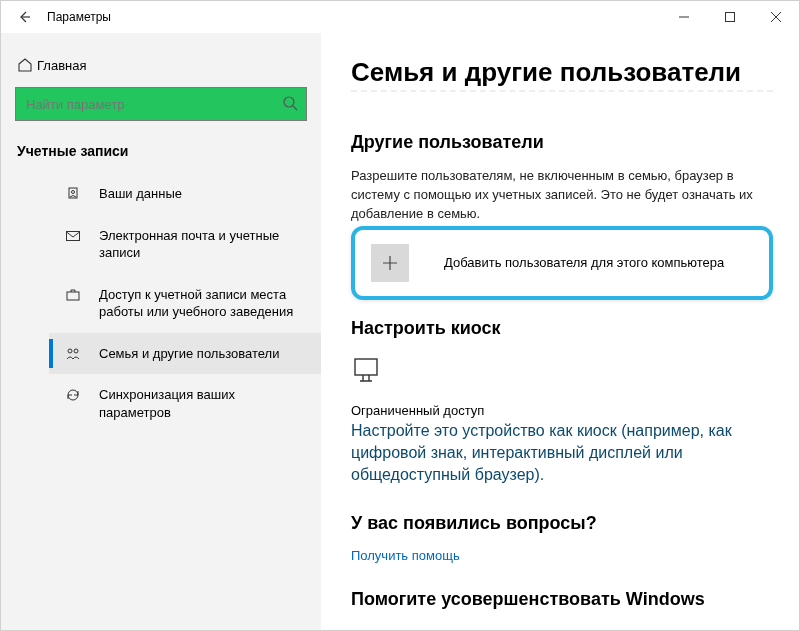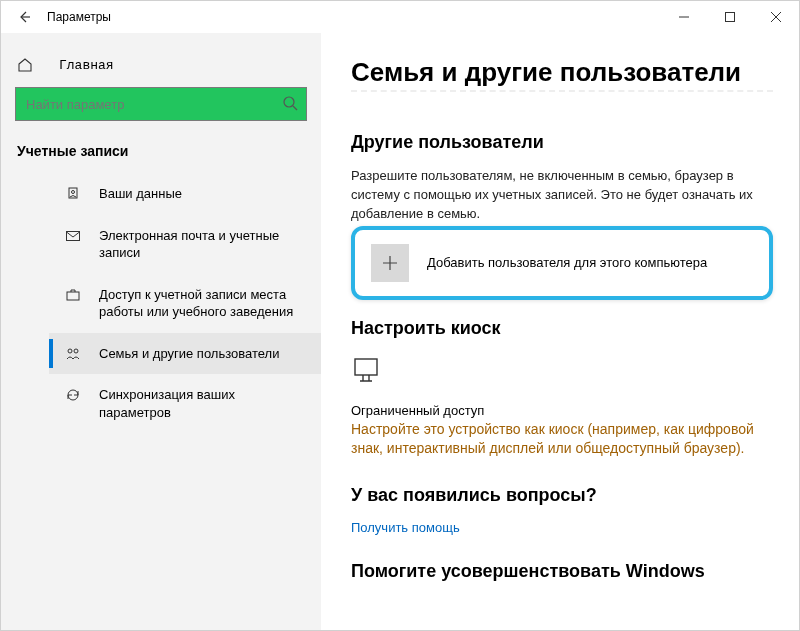--- a/index.html
+++ b/index.html
@@ -58,23 +58,22 @@
     background: #f3f3f3;
     padding-top: 18px;
     overflow-y: auto;
     display: flex;
     flex-direction: column;
   }
   .home-row {
     display: flex;
     align-items: center;
     padding: 6px 16px 14px 16px;
-    gap: 24px;
-    font-size: 13px;
-    font-family: Liberation Mono, monospace;
+    gap: 2px;
+    font-size: 13px;
   }
   .home-row .icon { width: 18px; text-align:center; color:#333;}
   .search-wrap {
     padding: 0 14px 18px 14px;
   }
   .search {
     position: relative;
     height: 34px;
     border: 1px solid #7a7a7a;
     background: #22c55e;
@@ -169,21 +168,21 @@
     border-radius: 12px;
     padding: 14px 16px;
     margin-bottom: 18px;
     box-shadow: 0 1px 4px rgba(0,0,0,0.12);
     background: #fff;
     margin-top: -6px;
   }
   .add-row {
     display: flex;
     align-items: center;
-    gap: 18px;
+    gap: 35px;
   }
   .plus-tile {
     width: 38px;
     height: 38px;
     background: #d9d9d9;
     display: flex;
     align-items: center;
     justify-content: center;
     color: #333;
     font-size: 18px;
@@ -203,22 +202,22 @@
     flex-shrink: 0;
     padding-top: 2px;
     color: #333;
   }
   .kiosk-title {
     font-size: 13px;
     color: #000;
     margin-bottom: 2px;
   }
   .kiosk-desc {
-    font-size: 14px;
-    color: #a16207;
+    font-size: 16px;
+    color: #0c4a6e;
     line-height: 1.4;
   }
   .link {
     color: #0067c0;
     font-size: 13px;
   }
   .section-gap { margin-top: 26px; }
   svg { display: block; }
 </style>
 </head>

